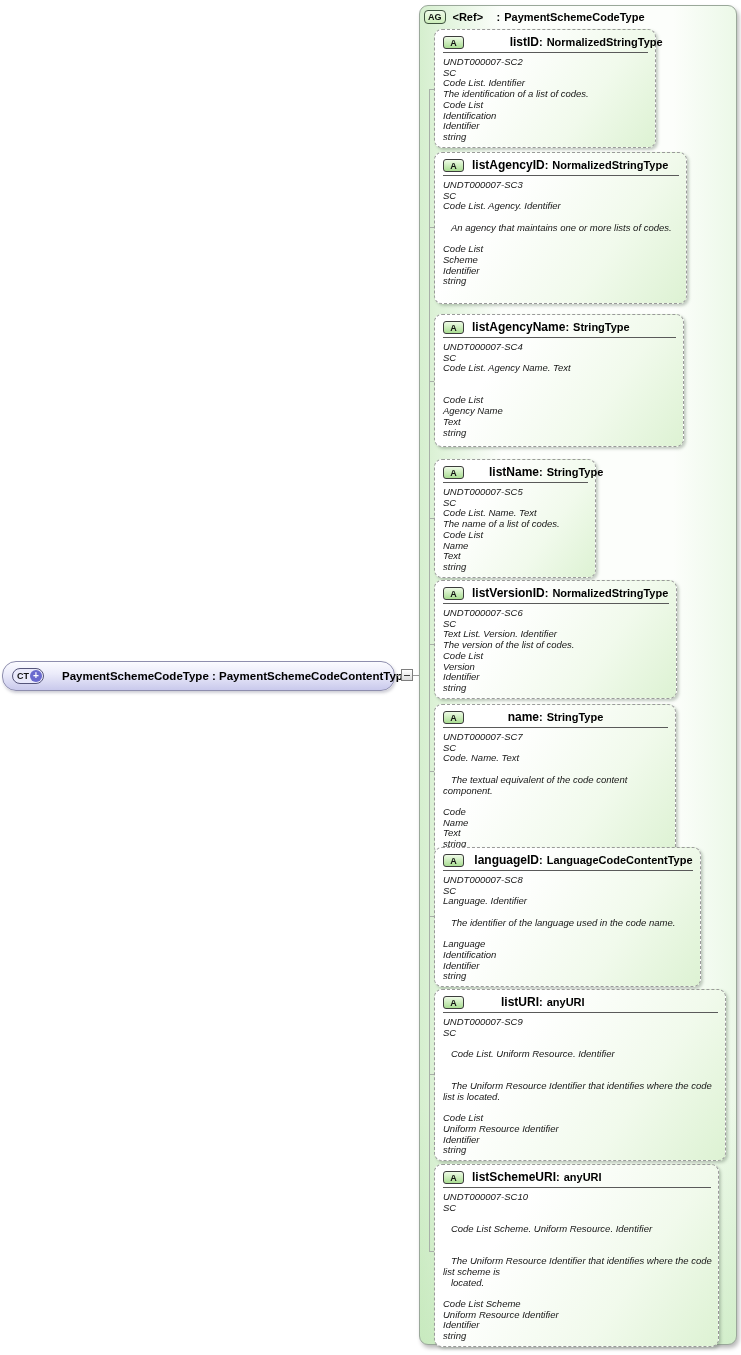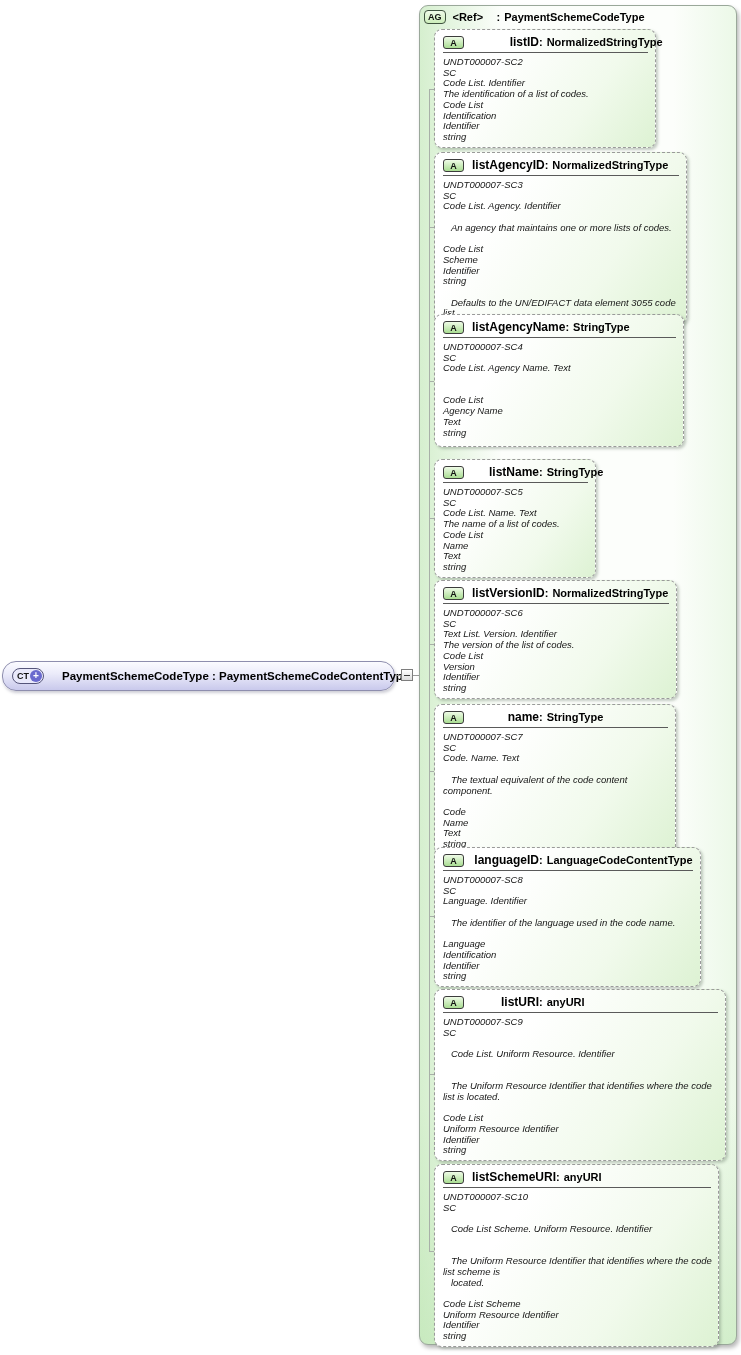--- a/index.html
+++ b/index.html
@@ -175,21 +175,20 @@
           <div class="ann-line">SC</div>
           <div class="ann-line">Code List. Agency. Identifier</div>
           <div class="ann-line"></div>
           <div class="ann-line">   An agency that maintains one or more lists of codes.</div>
           <div class="ann-line"></div>
           <div class="ann-line">Code List</div>
           <div class="ann-line">Scheme</div>
           <div class="ann-line">Identifier</div>
           <div class="ann-line">string</div>
           <div class="ann-line"></div>
-          <div class="ann-line">   Defaults to the UN/EDIFACT data element 3055 code list.</div>
         </div>
     </div>
 
     <div class="attr-box ab3">
       <div class="attr-title">
         <span class="a-badge">A</span>
         <span class="attr-name">listAgencyName</span>
         <span class="attr-colon">:</span>
         <span class="attr-type">StringType</span>
       </div>

